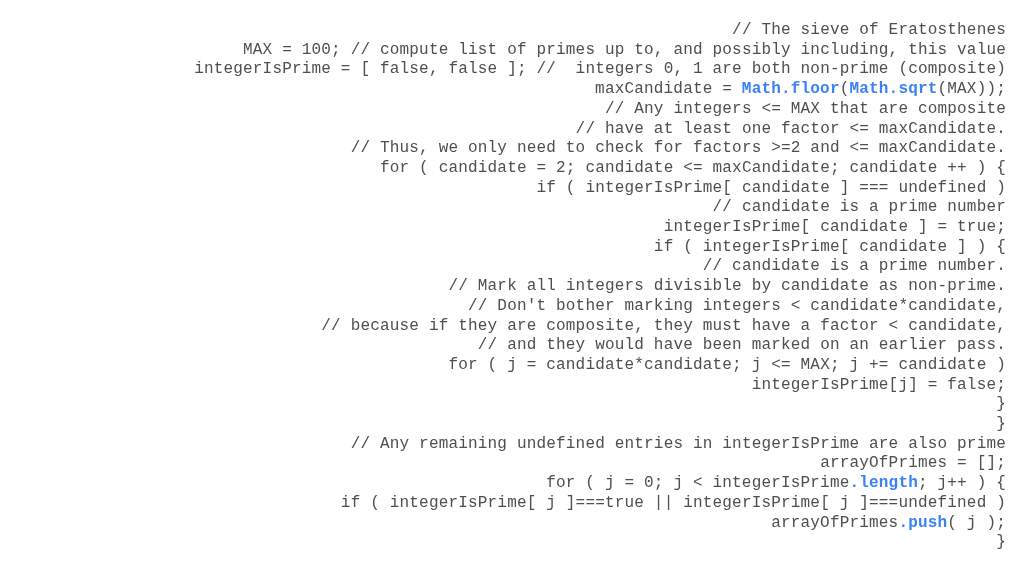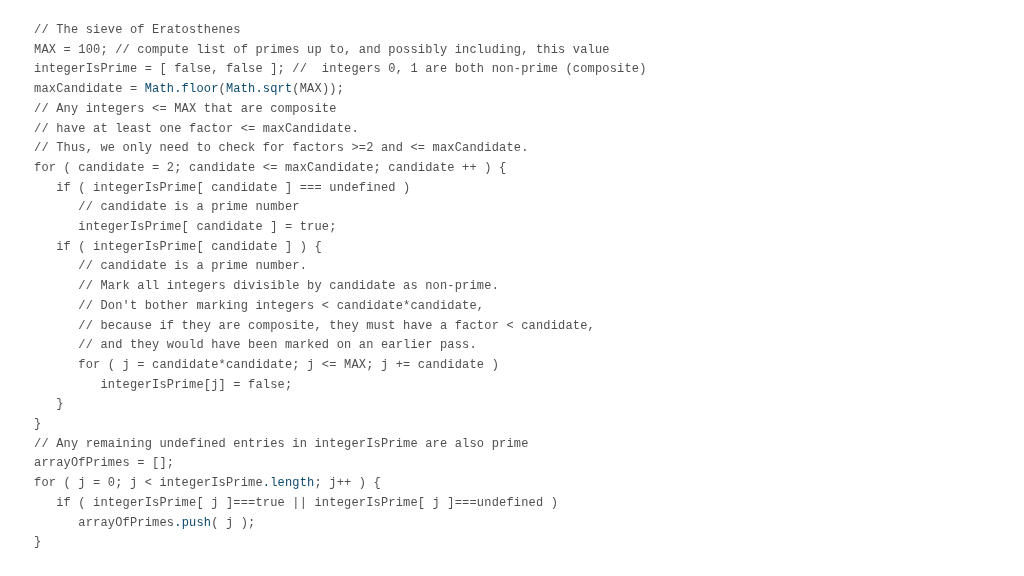--- a/index.html
+++ b/index.html
@@ -8,39 +8,40 @@
     background: #ffffff;
   }
   body {
     width: 1024px;
     height: 576px;
     overflow: hidden;
     font-family: "Liberation Mono", "DejaVu Sans Mono", monospace;
   }
   #code-listing {
     position: absolute;
-    left: 34px;
+    left: 46px;
     top: 21px;
     width: 960px;
     font-family: "Liberation Mono", "DejaVu Sans Mono", monospace;
-    font-size: 12px;
+    font-size: 16px;
     line-height: 19.7px;
     letter-spacing: 0.18px;
     color: #4f4f4f;
     white-space: pre;
+    text-align: right;
     -webkit-font-smoothing: antialiased;
   }
   #code-listing .ln {
     display: block;
     min-height: 19.7px;
     white-space: pre;
   }
   #code-listing .kw {
-    color: #0c4a6e;
-    font-weight: normal;
+    color: #3b82f6;
+    font-weight: bold;
   }
   #code-listing .pl {
     color: #4f4f4f;
     font-weight: normal;
   }
 </style>
 </head>
 <body>
 
 <div id="code-listing"><span class="ln"><span class="pl">// The sieve of Eratosthenes</span></span><span class="ln"><span class="pl">MAX = 100; // compute list of primes up to, and possibly including, this value</span></span><span class="ln"><span class="pl">integerIsPrime = [ false, false ]; //  integers 0, 1 are both non-prime (composite)</span></span><span class="ln"><span class="pl">maxCandidate = </span><span class="kw">Math.floor</span><span class="pl">(</span><span class="kw">Math.sqrt</span><span class="pl">(MAX));</span></span><span class="ln"><span class="pl">// Any integers &lt;= MAX that are composite</span></span><span class="ln"><span class="pl">// have at least one factor &lt;= maxCandidate.</span></span><span class="ln"><span class="pl">// Thus, we only need to check for factors &gt;=2 and &lt;= maxCandidate.</span></span><span class="ln"><span class="pl">for ( candidate = 2; candidate &lt;= maxCandidate; candidate ++ ) {</span></span><span class="ln"><span class="pl">   if ( integerIsPrime[ candidate ] === undefined )</span></span><span class="ln"><span class="pl">      // candidate is a prime number</span></span><span class="ln"><span class="pl">      integerIsPrime[ candidate ] = true;</span></span><span class="ln"><span class="pl">   if ( integerIsPrime[ candidate ] ) {</span></span><span class="ln"><span class="pl">      // candidate is a prime number.</span></span><span class="ln"><span class="pl">      // Mark all integers divisible by candidate as non-prime.</span></span><span class="ln"><span class="pl">      // Don't bother marking integers &lt; candidate*candidate,</span></span><span class="ln"><span class="pl">      // because if they are composite, they must have a factor &lt; candidate,</span></span><span class="ln"><span class="pl">      // and they would have been marked on an earlier pass.</span></span><span class="ln"><span class="pl">      for ( j = candidate*candidate; j &lt;= MAX; j += candidate )</span></span><span class="ln"><span class="pl">         integerIsPrime[j] = false;</span></span><span class="ln"><span class="pl">   }</span></span><span class="ln"><span class="pl">}</span></span><span class="ln"><span class="pl">// Any remaining undefined entries in integerIsPrime are also prime</span></span><span class="ln"><span class="pl">arrayOfPrimes = [];</span></span><span class="ln"><span class="pl">for ( j = 0; j &lt; integerIsPrime</span><span class="kw">.length</span><span class="pl">; j++ ) {</span></span><span class="ln"><span class="pl">   if ( integerIsPrime[ j ]===true || integerIsPrime[ j ]===undefined )</span></span><span class="ln"><span class="pl">      arrayOfPrimes</span><span class="kw">.push</span><span class="pl">( j );</span></span><span class="ln"><span class="pl">}</span></span></div>

